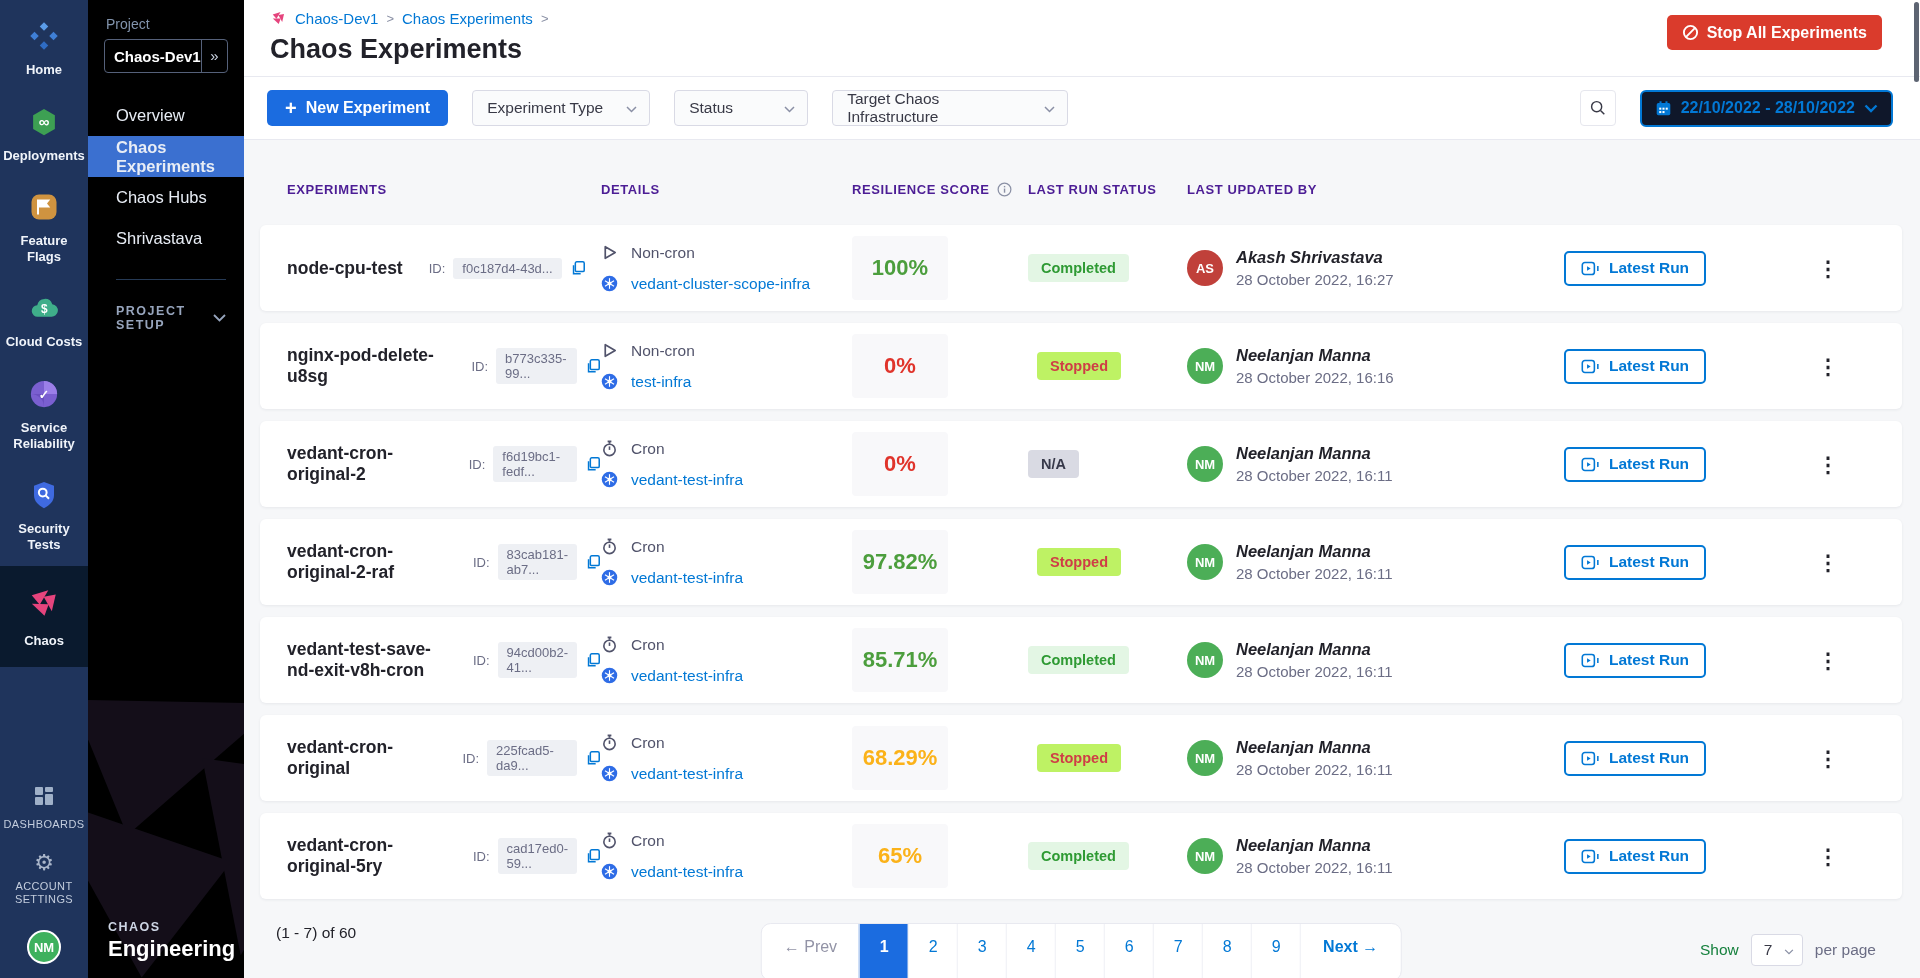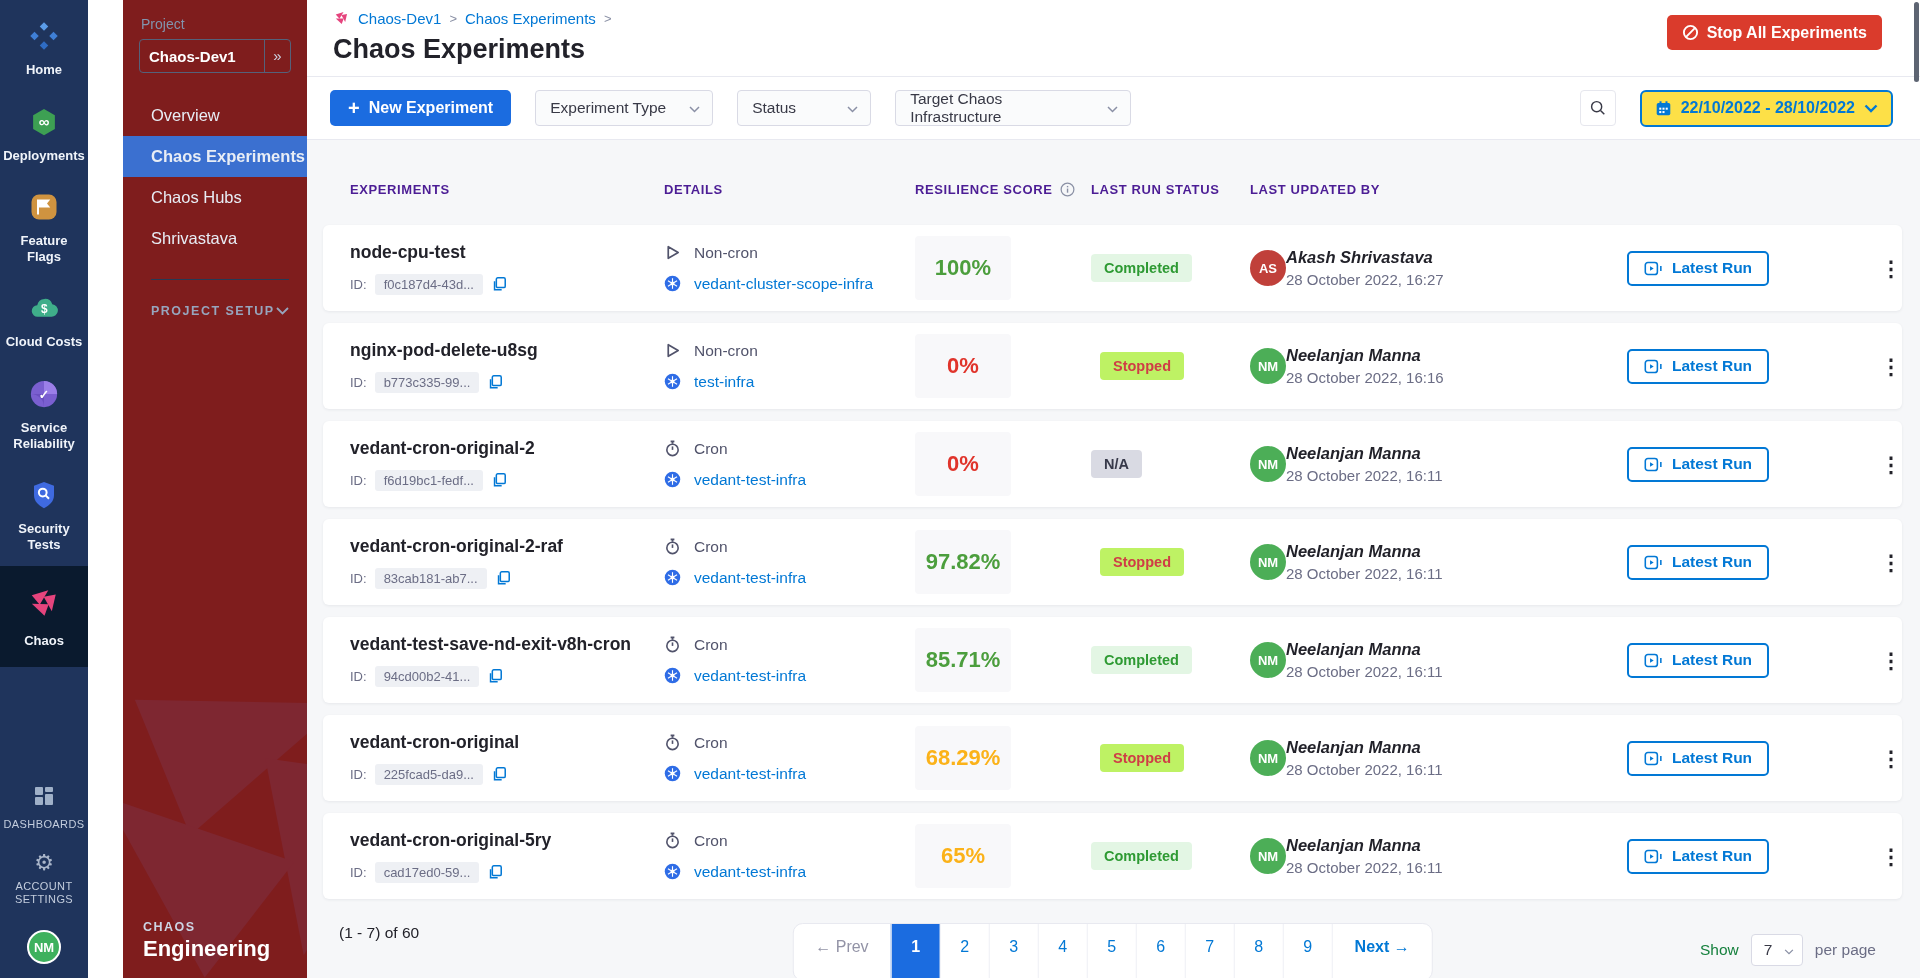--- a/index.html
+++ b/index.html
@@ -13,21 +13,21 @@
   .rail-item.first { margin-top:6px; }
   .rail-item.selected { background:#0a1a2e; padding:20px 4px 18px; }
   .rail-label { font-size:13px; font-weight:bold; color:#f0f4fa; text-align:center; line-height:1.2; }
   .rail-bottom { margin-top:auto; display:flex; flex-direction:column; align-items:center; padding-bottom:14px; }
   .rail-bottom .rail-item { gap:6px; padding:10px 4px; }
   .rail-bottom .rail-label { font-size:11px; font-weight:normal; color:#c3cddd; letter-spacing:.4px; }
   .avatar-rail { width:34px; height:34px; border-radius:50%; background:#3eb15e; color:#fff; font-size:13px; font-weight:bold;
     display:flex; align-items:center; justify-content:center; margin-top:14px; border:2px solid #fff; cursor:pointer; }
 
   
-  .psidebar { width:184px; background:#7f1d1d; flex-shrink:0; position:relative; overflow:hidden; z-index:2;margin-left:35px; }
+  .psidebar { width:156px; background:#000000; flex-shrink:0; position:relative; overflow:hidden; z-index:2; }
   .proj-label { color:#8294ad; font-size:14px; padding:16px 0 0 18px; }
   .proj-input { margin:7px 16px 0 16px; height:34px; border:1px solid #55617a; border-radius:4px; display:flex; align-items:center; cursor:pointer; }
   .proj-input .pname { flex:1; color:#fff; font-size:15px; font-weight:bold; padding-left:9px; }
   .proj-input .pcollapse { width:26px; text-align:center; color:#cdd5e4; font-size:15px; border-left:1px solid #55617a; align-self:stretch; line-height:32px; }
   .pmenu { margin-top:22px; position:relative; z-index:2; }
   .pmenu-item { height:41px; display:flex; align-items:center; padding-left:28px; color:#e8edf5; font-size:16.5px; cursor:pointer; }
   .pmenu-item.selected { background:#3b70d0; font-weight:bold; }
   .psetup { margin:20px 18px 0 28px; border-top:1px solid #263a55; padding-top:24px; display:flex; align-items:center; justify-content:space-between;
     color:#97a5bd; font-size:12.5px; font-weight:bold; letter-spacing:1.5px; cursor:pointer; position:relative; z-index:2; }
   .module-brand { position:absolute; left:20px; bottom:16px; z-index:2; }
@@ -48,48 +48,48 @@
 
   .toolbar { height:63px; display:flex; align-items:center; padding:0 27px 0 23px; gap:24px; border-bottom:1px solid #e8e9f0; flex-shrink:0; }
   .new-exp-btn { background:#1b6ce0; color:#fff; border:none; border-radius:5px; height:36px; padding:0 18px; font-size:16px; font-weight:bold;
     display:flex; align-items:center; gap:9px; cursor:pointer; font-family:"Liberation Sans", sans-serif; }
   .new-exp-btn .plus { font-size:20px; font-weight:bold; line-height:1; }
   .filter { height:36px; background:#fafbfc; border:1px solid #d9dae5; border-radius:4px; display:flex; align-items:center;
     justify-content:space-between; padding:0 12px 0 14px; font-size:15.5px; color:#383946; cursor:pointer; gap:14px; }
   .f1{width:178px;} .f2{width:134px;} .f3{width:236px;}
   .tb-spacer { flex:1; }
   .search-btn { width:36px; height:36px; border:1px solid #e6e7ee; background:#fff; border-radius:4px; display:flex; align-items:center; justify-content:center; cursor:pointer; }
-  .date-btn { height:37px; border:2px solid #0278d5; border-radius:6px; background:#fde047; color:#0278d5; font-size:16px; font-weight:bold;
+  .date-btn { height:37px; border:2px solid #0278d5; border-radius:6px; background:#0f172a; color:#0278d5; font-size:16px; font-weight:bold;
     display:flex; align-items:center; gap:9px; padding:12px 13px; cursor:pointer; font-family:"Liberation Sans", sans-serif; }
 
   
   .table-area { flex:1; background:#f6f7f9; padding:0 18px 0 16px; overflow:hidden; display:flex; flex-direction:column; }
   .thead, .trow { display:grid; grid-template-columns:314px 251px 176px 159px 377px 250px minmax(0,1fr); align-items:center; }
   .thead { padding:42px 10px 28px 27px; }
   .th { font-size:13px; font-weight:bold; color:#4c1d95; letter-spacing:.6px; display:flex; align-items:center; gap:8px; }
   .rows {}
   .trow { background:#fff; border-radius:6px; height:86px; margin-bottom:12px; padding-left:27px;
     box-shadow:0 1px 3px rgba(35,40,60,.07); }
-  .cell-name { display:flex; flex-direction:column; gap:11px; }
+  .cell-name { display:flex; flex-direction:row; gap:26px; }
   .exp-name { font-size:17.5px; font-weight:bold; color:#22222a; cursor:pointer; }
   .id-line { display:flex; align-items:center; gap:8px; }
   .id-label { font-size:13px; color:#6b6d85; }
   .id-pill { background:#eef0f4; border-radius:3px; padding:3px 9px; font-size:13px; color:#6b6d85; }
   .cell-details { display:flex; flex-direction:column; gap:13px; }
   .dline { display:flex; align-items:center; gap:13px; }
   .sched-txt { font-size:15.5px; color:#51536b; }
   .infra-link { font-size:15.5px; color:#0278d5; cursor:pointer; }
   .score-box { width:96px; height:64px; background:#f8f8fa; border-radius:4px; display:flex; align-items:center; justify-content:center;
     font-size:22px; font-weight:bold; }
   .tone-green{color:#4c9e3d;} .tone-red{color:#e0342b;} .tone-yellow{color:#fbb219;}
   .status-badge { display:inline-block; padding:6px 13px; border-radius:4px; font-size:14.5px; font-weight:bold; }
   .st-completed { background:#e3f6e4; color:#2e9a33; }
   .st-stopped { background:#bef264; color:#cf3d46;margin-left:9px; }
   .st-na { background:#d9dae3; color:#37394a; }
-  .cell-user { display:flex; align-items:center; }
+  .cell-user { display:flex; align-items:center; gap:13px; }
   .avatar { width:36px; height:36px; border-radius:50%; color:#fff; font-size:13px; font-weight:bold; display:flex; align-items:center; justify-content:center; flex-shrink:0; }
   .uname { font-size:16.5px; font-weight:bold; color:#22222a;font-style:italic; }
   .udate { font-size:15px; color:#6b6d85; margin-top:4px; }
   .latest-run-btn { height:35px; border:2px solid #0278d5; border-radius:5px; background:#fff; color:#0278d5; font-size:15.5px; font-weight:bold;
     display:inline-flex; align-items:center; gap:9px; padding:0 15px; cursor:pointer; justify-self:start; font-family:"Liberation Sans", sans-serif; }
   .kebab { font-size:21px; font-weight:bold; color:#22222a; cursor:pointer; width:28px; text-align:center; letter-spacing:0; line-height:1; }
 
   
   .tfooter { position:relative; height:55px; margin-top:12px; flex-shrink:0; }
   .range-text { position:absolute; left:16px; top:1px; font-size:15.5px; color:#22222a; }

